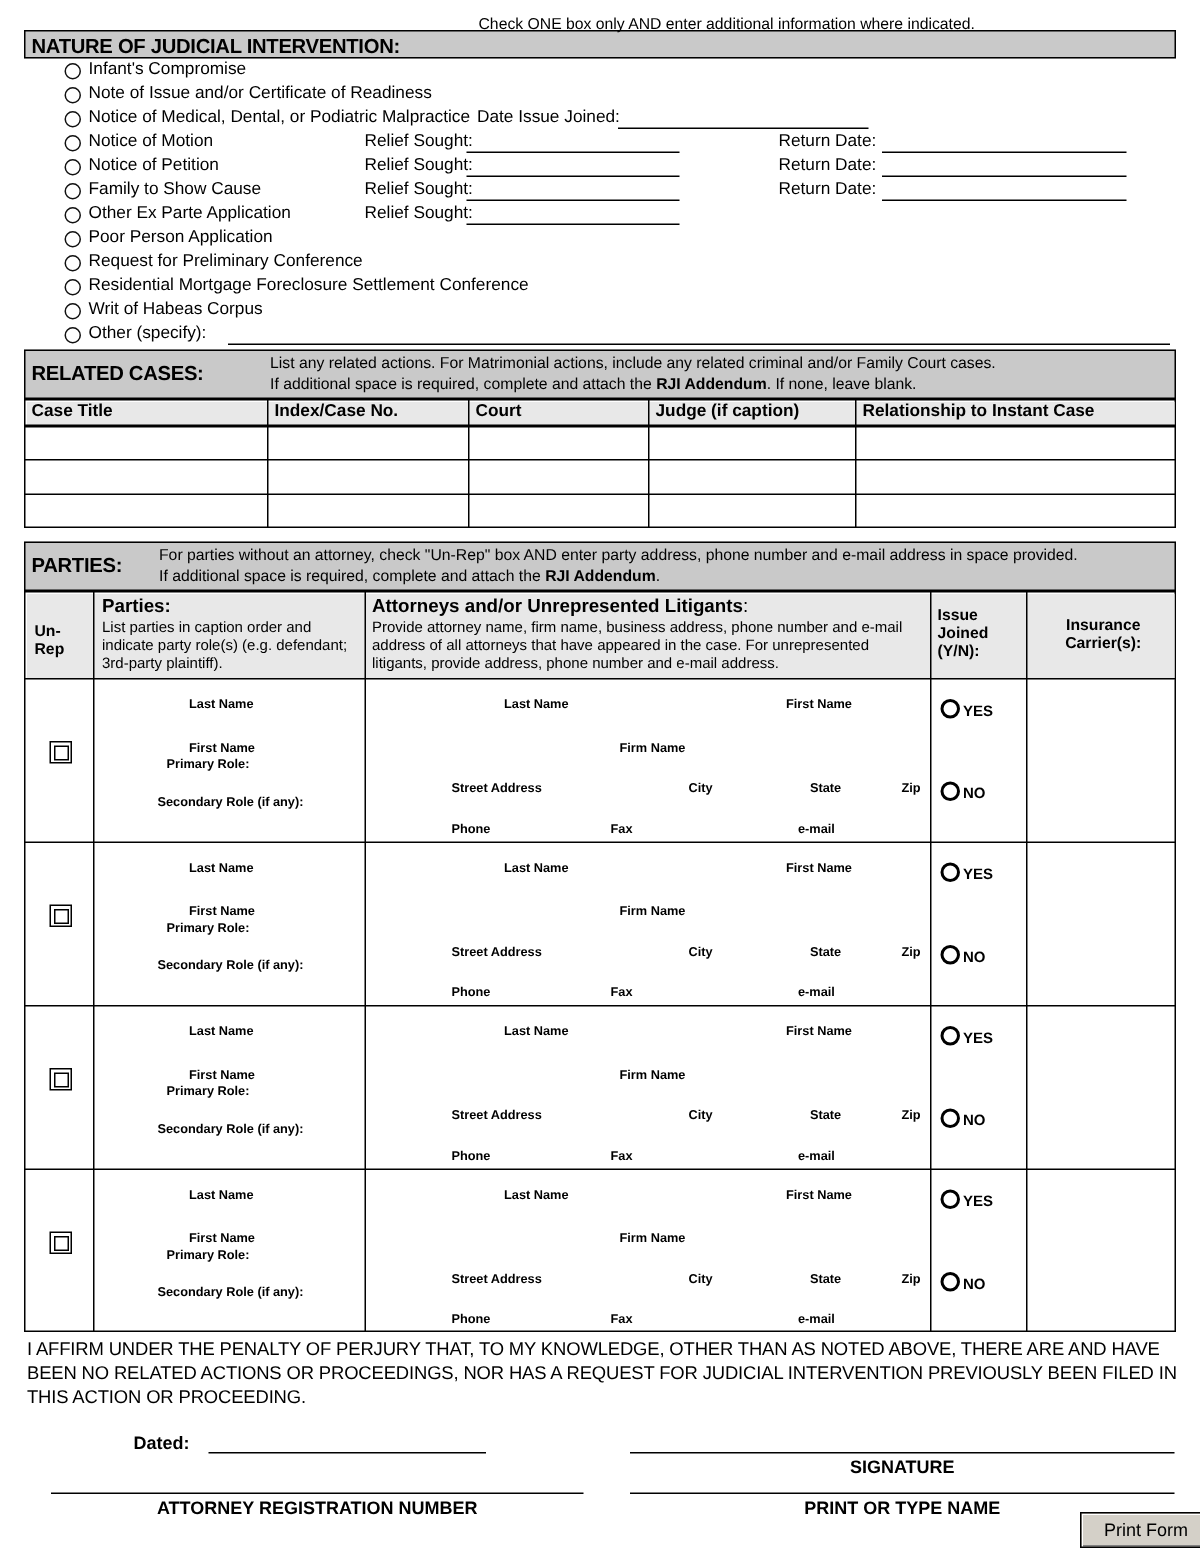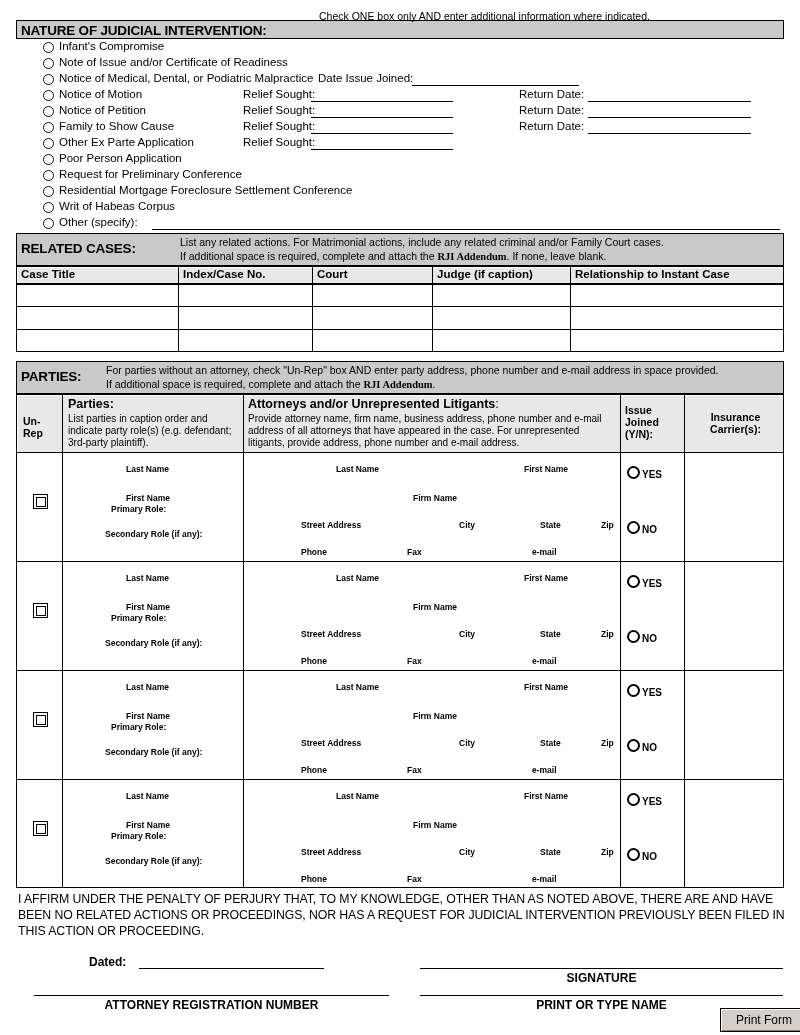--- a/index.html
+++ b/index.html
@@ -14,21 +14,21 @@
   }
   #page {
     position: relative;
     width: 800px;
     height: 1035px;
     background: #ffffff;
     overflow: hidden;
   }
 
   
-  .bold { font-weight: bold; font-family: Liberation Serif, serif; }
+  .bold { font-weight: bold; }
 
   
   .rule {
     position: absolute;
     height: 0;
     border-bottom: 1.5px solid #000;
   }
 
   
   .banner {

